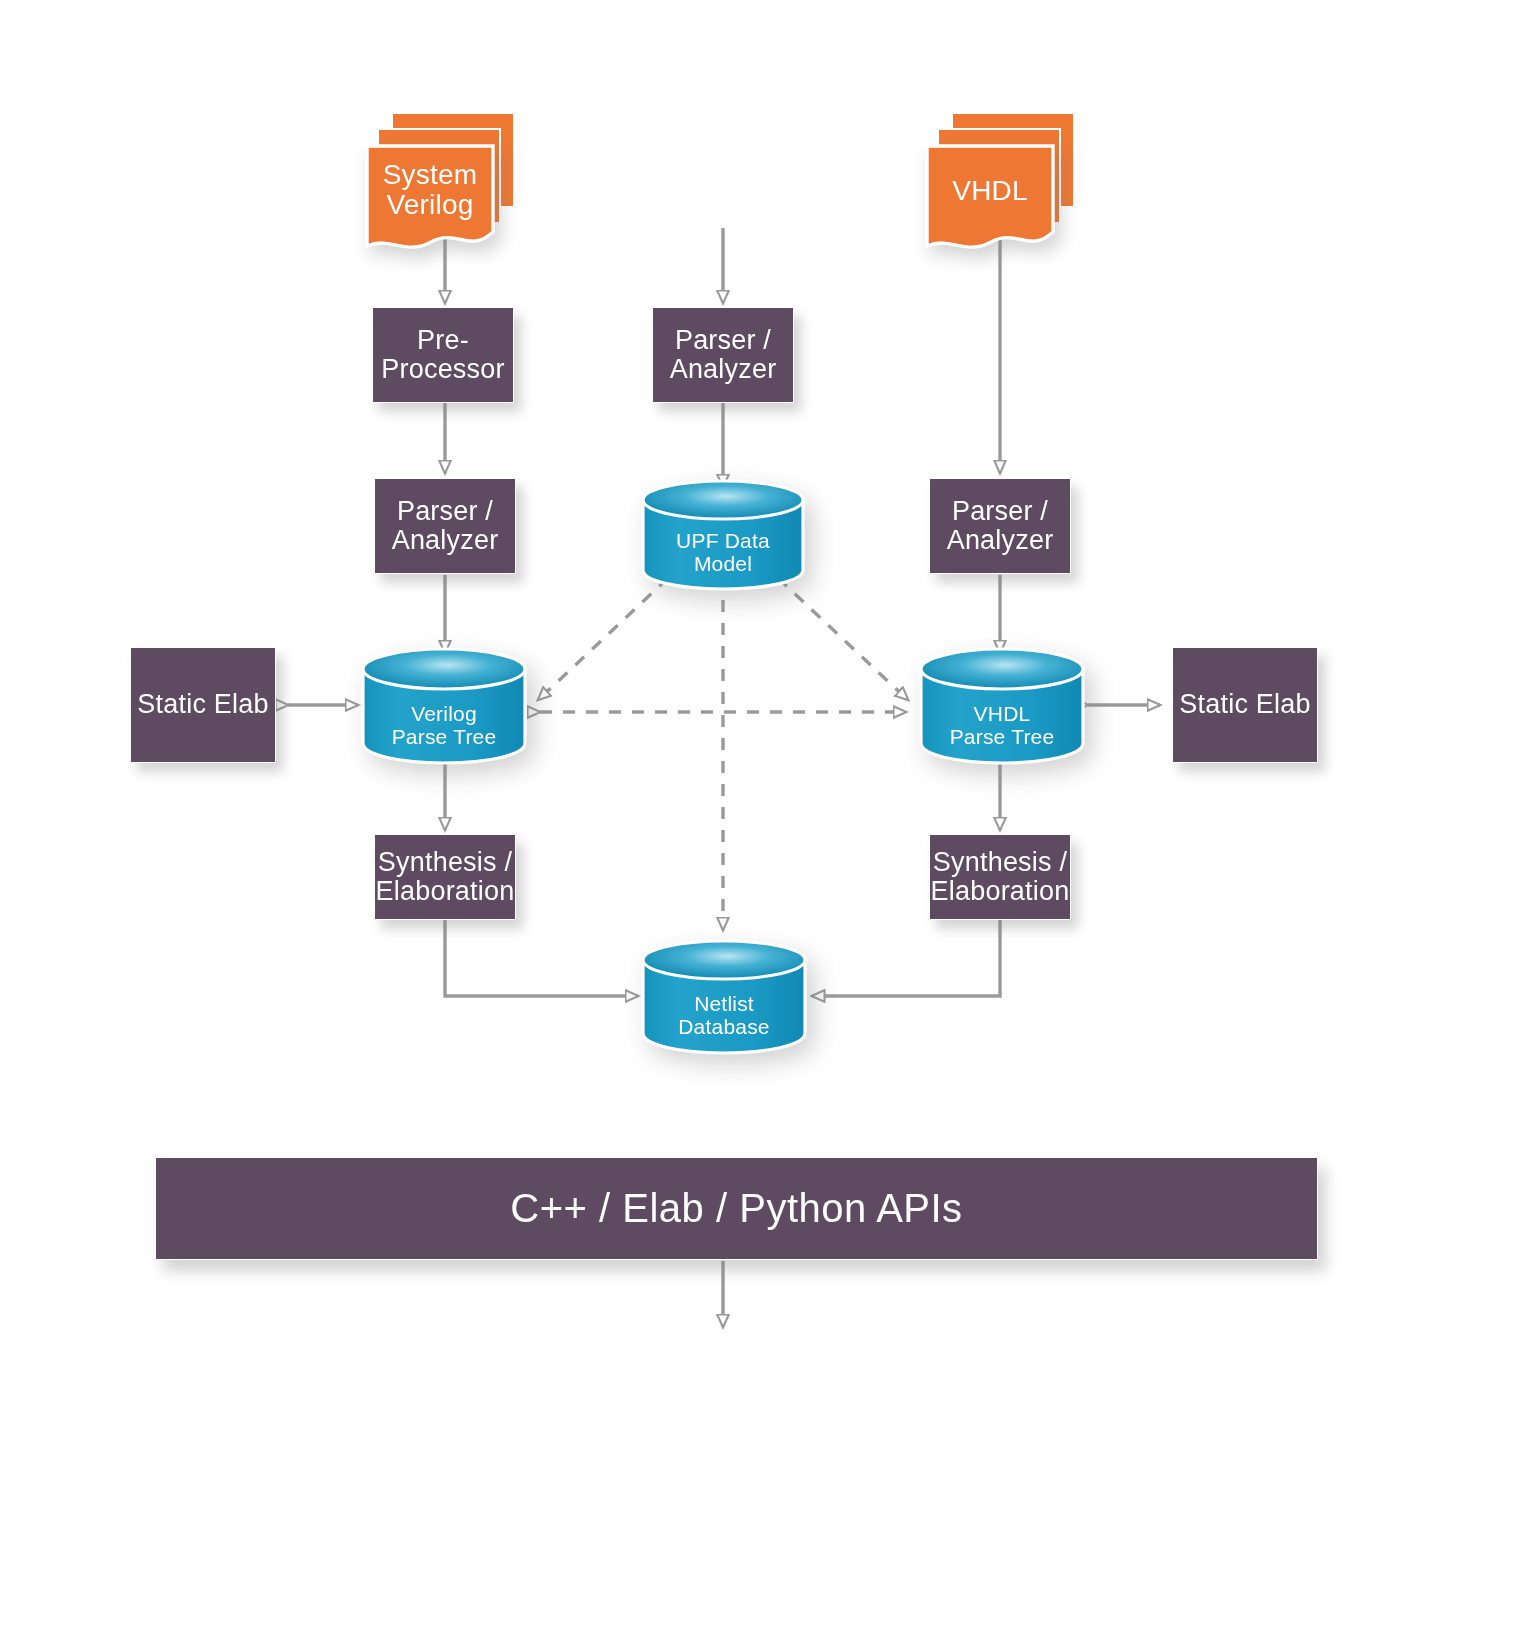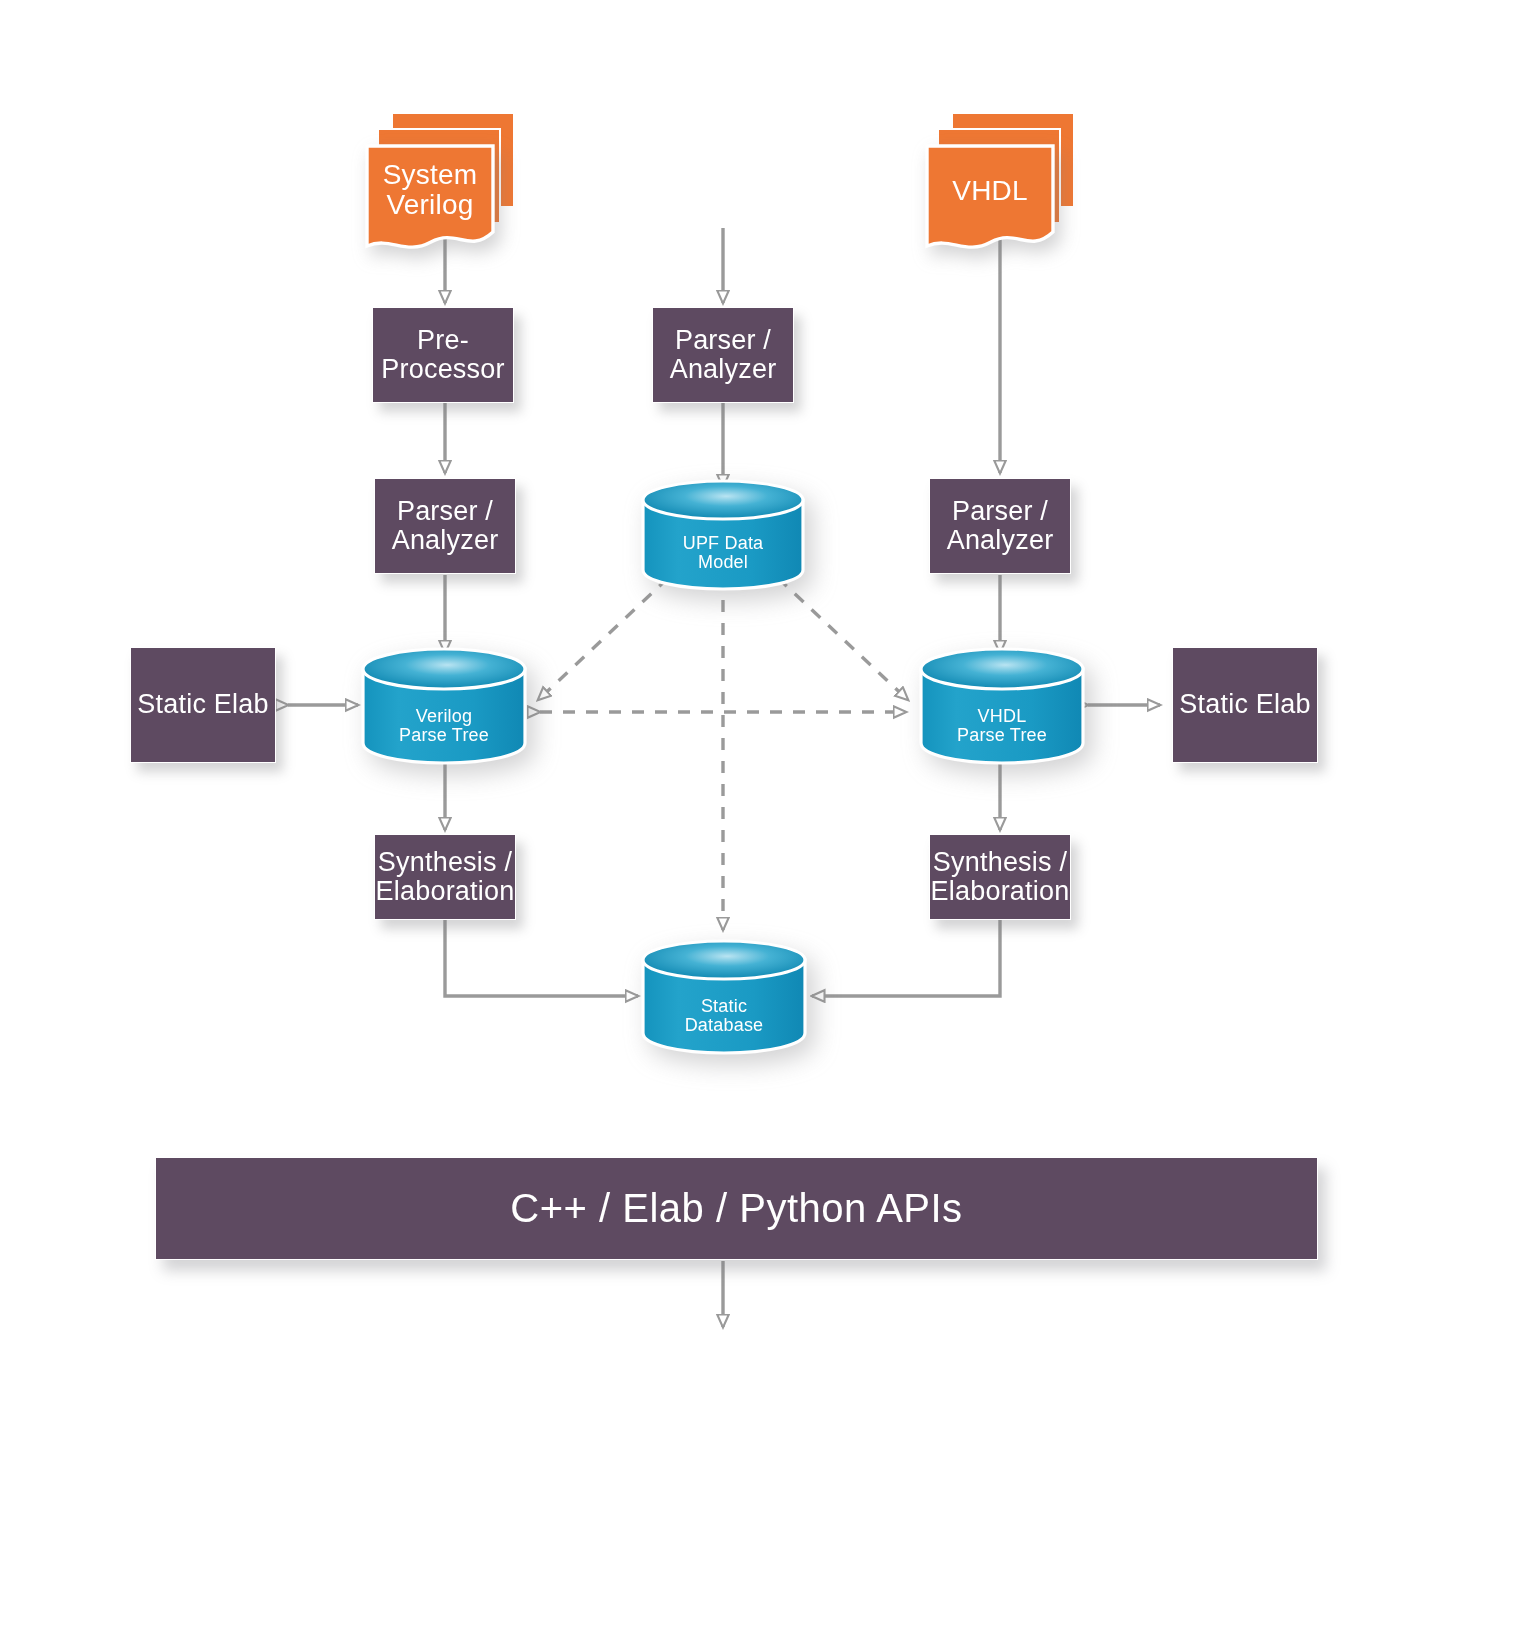--- a/index.html
+++ b/index.html
@@ -92,21 +92,21 @@
   .cyl svg { display: block; }
   .cyl .cyl-text {
     position: absolute;
     left: 0; right: 0;
     display: flex;
     align-items: center;
     justify-content: center;
     z-index: 4;
     pointer-events: none;
   }
-  .cyl .cyl-text .node-label { font-size: 18px; }
+  .cyl .cyl-text .node-label { font-size: 21px; }
 
   
   .apibar {
     position: absolute;
     background: #5e4a61;
     border: 1.5px solid #ffffff;
     box-shadow: 8px 11px 13px rgba(122,122,128,0.32);
     display: flex;
     align-items: center;
     justify-content: center;
@@ -294,21 +294,21 @@
     <span class="node-label">Synthesis /
 Elaboration</span>
   </div>
 
   <div class="cyl" style="left:640px; top:937px; width:168px; height:120px;">
     <svg width="168" height="120" viewBox="0 0 168 120">
       <path d="M3,23 L3,96 C3,108 40,116 84,116 C128,116 165,108 165,96 L165,23 Z" fill="url(#cylbody)" stroke="#ffffff" stroke-width="3.2"></path>
       <ellipse cx="84" cy="23" rx="81" ry="19" fill="url(#cyltop)" stroke="#ffffff" stroke-width="3.2"></ellipse>
     </svg>
     <div class="cyl-text" style="top:42px; height:74px;">
-      <span class="node-label">Static
+      <span class="node-label">Netlist
 Database</span>
     </div>
   </div>
 
   <div class="apibar" style="left:155px; top:1157px; width:1163px; height:103px;">
     <span class="node-label">C++ / Elab / Python APIs</span>
   </div>
 
 
 </div>

